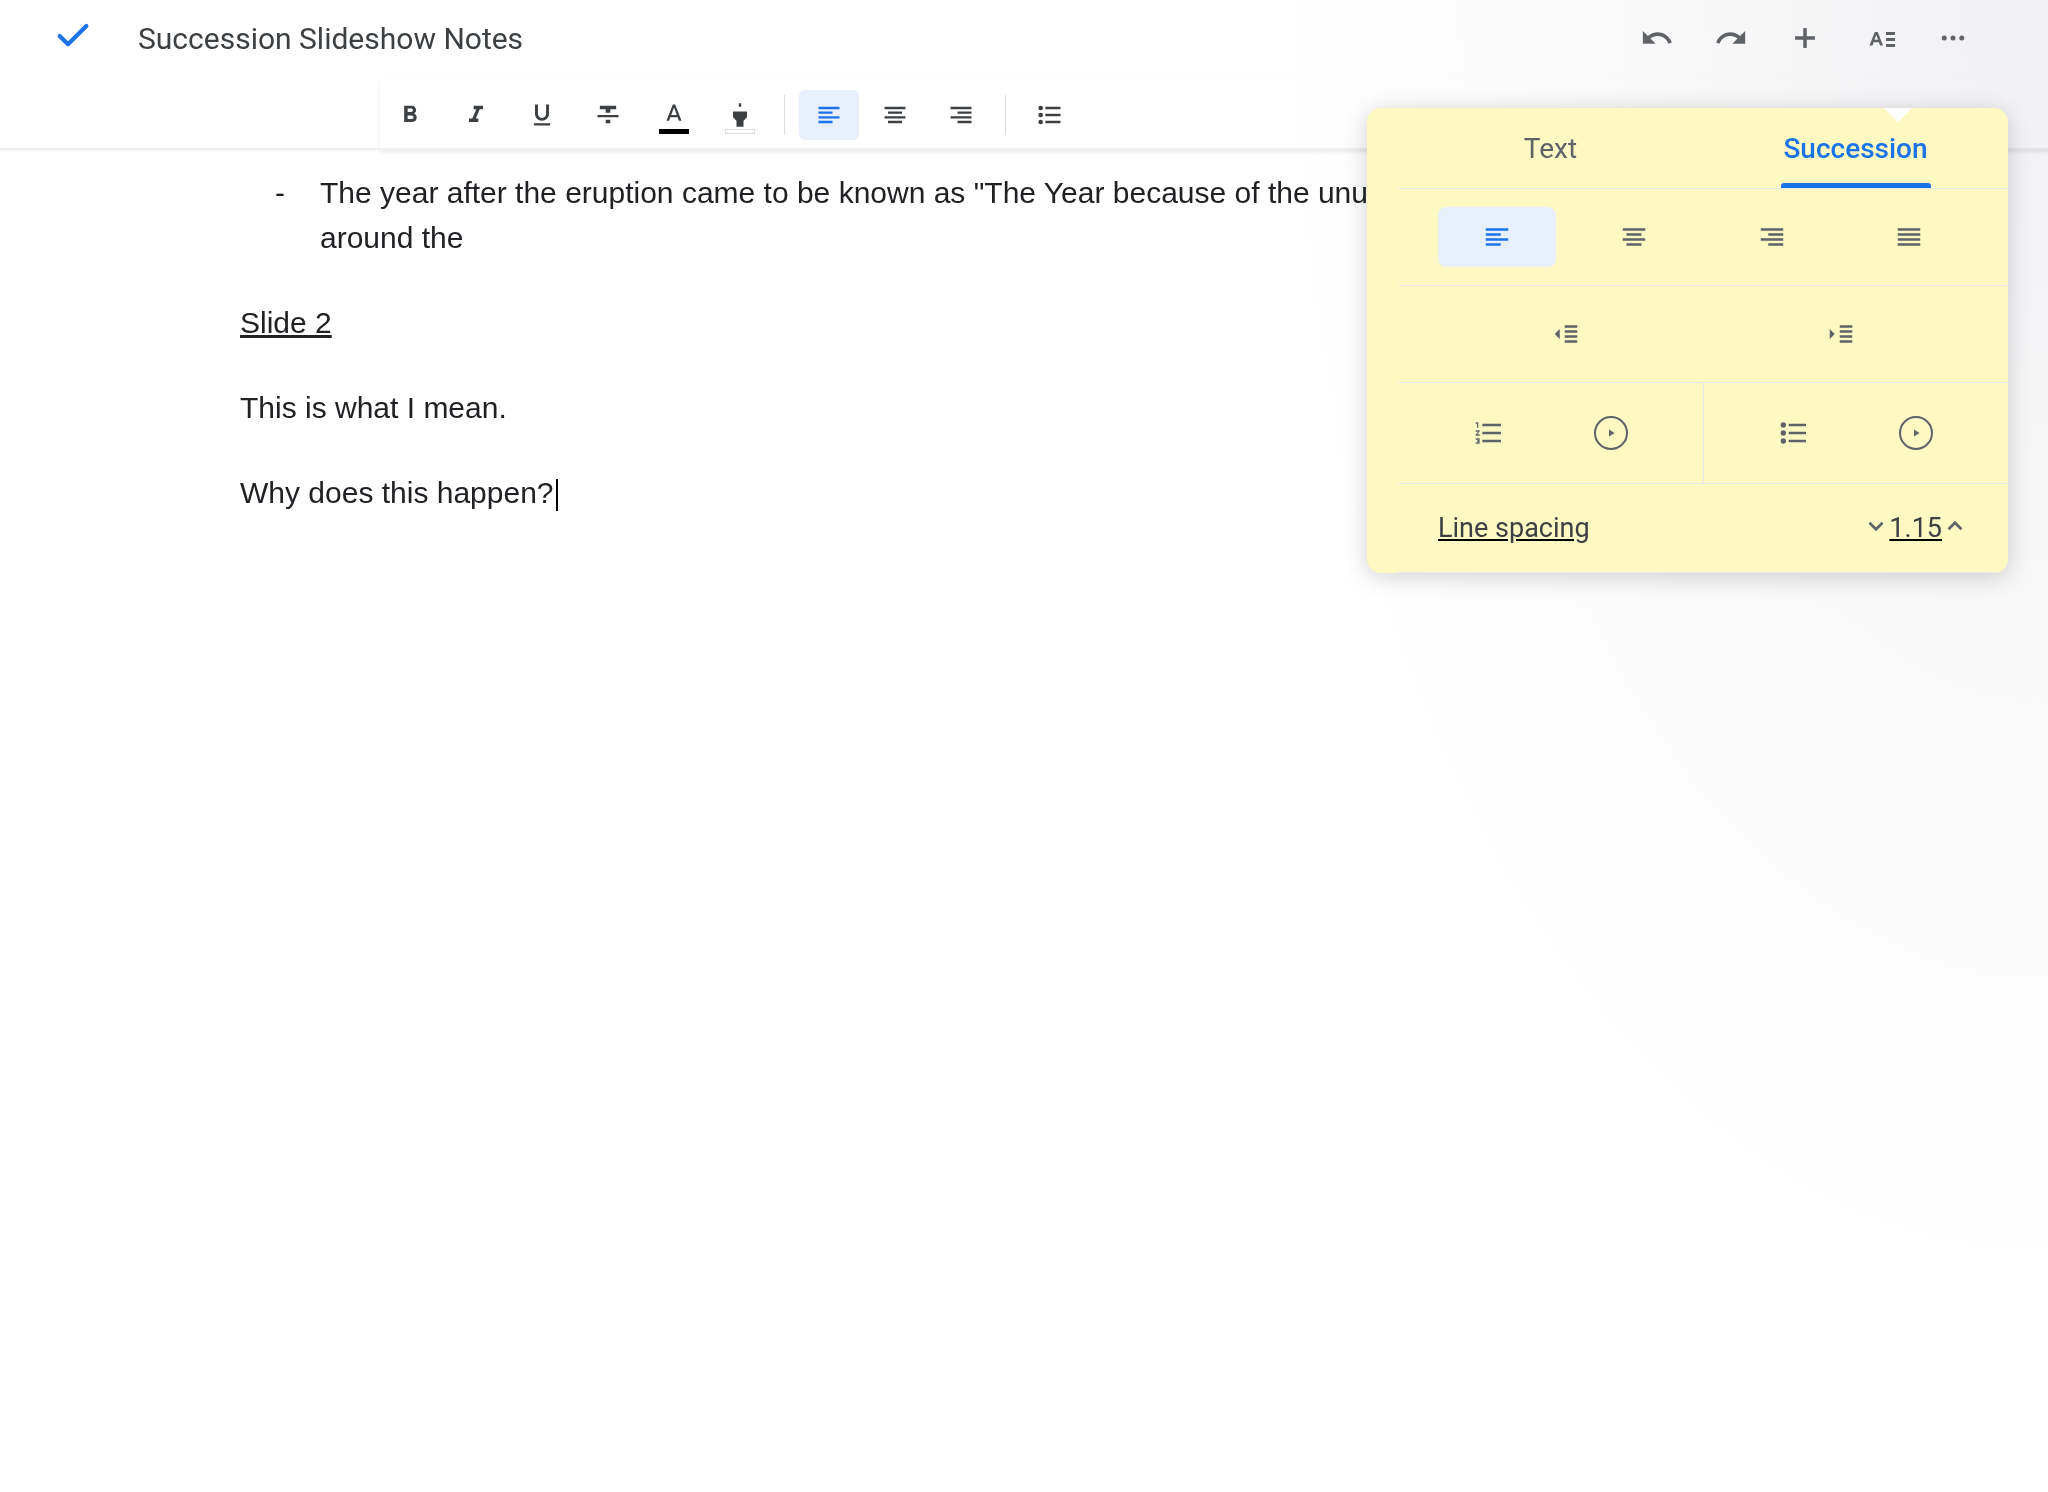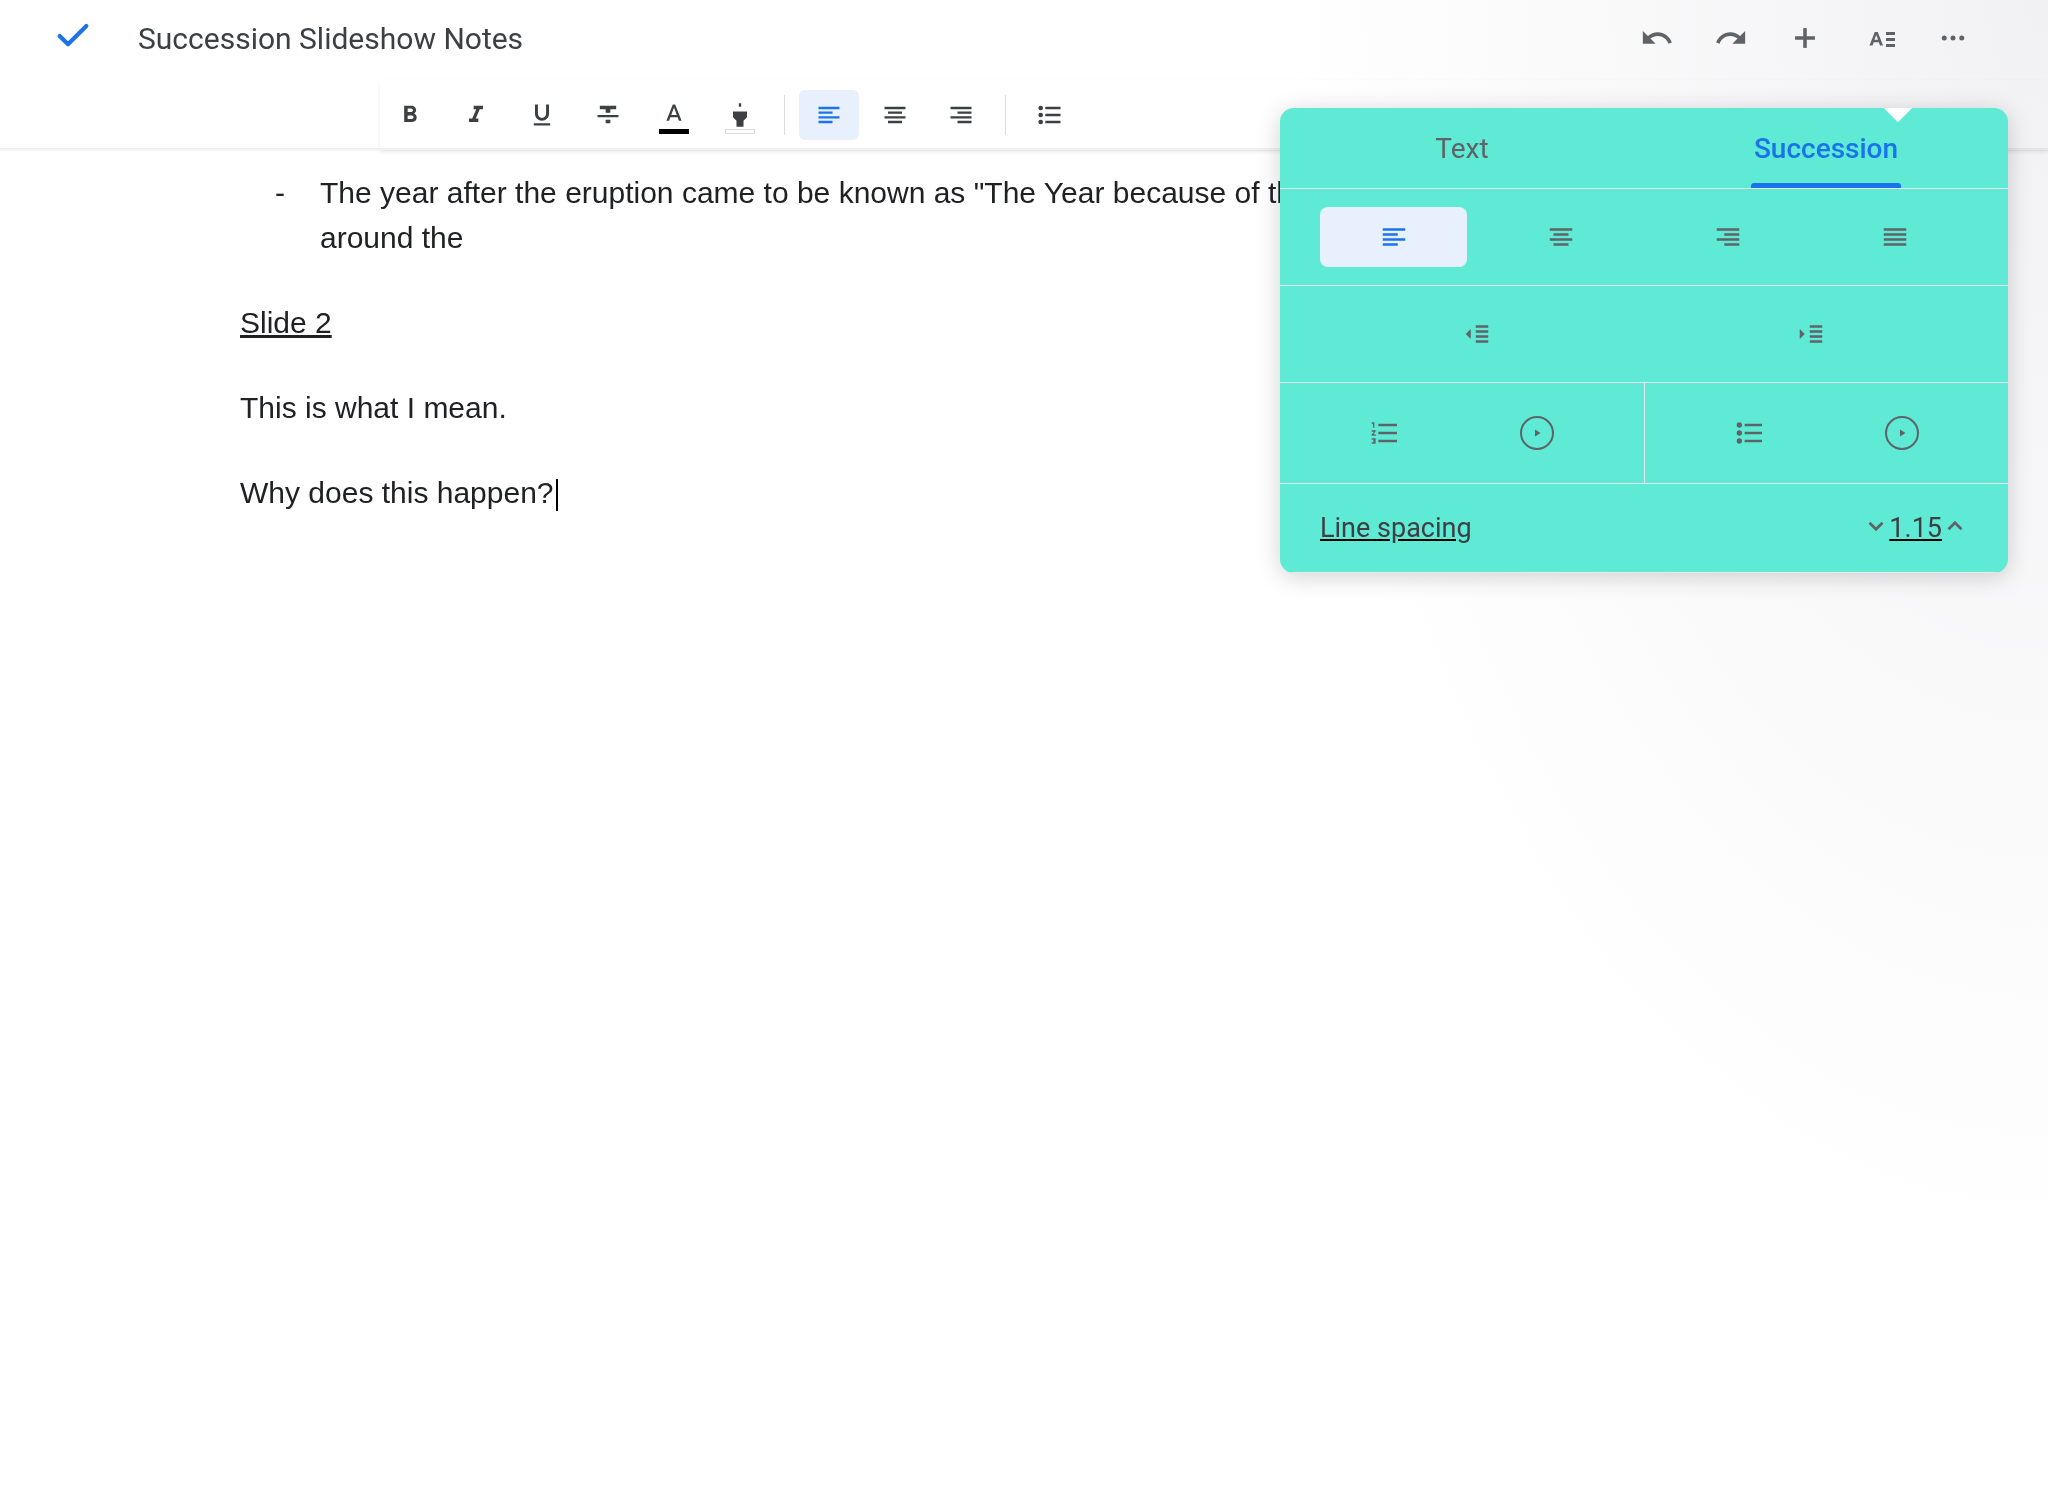--- a/index.html
+++ b/index.html
@@ -146,25 +146,26 @@
       height: 32px;
       background: #000;
       vertical-align: middle;
       margin-left: 2px;
     }
     
     .panel {
       position: absolute;
       top: 108px;
       right: 40px;
-      width: 728px;
-      background: #5eead4;
+      width: 641px;
+      background: #fef9c3;
       border-radius: 14px;
       box-shadow: 0 4px 24px rgba(0,0,0,0.18);
       overflow: hidden;
+      padding-left: 31px;
     }
     .panel-arrow {
       position: absolute;
       top: -10px;
       right: 100px;
       width: 20px;
       height: 20px;
       background: #fff;
       transform: rotate(45deg);
     }

